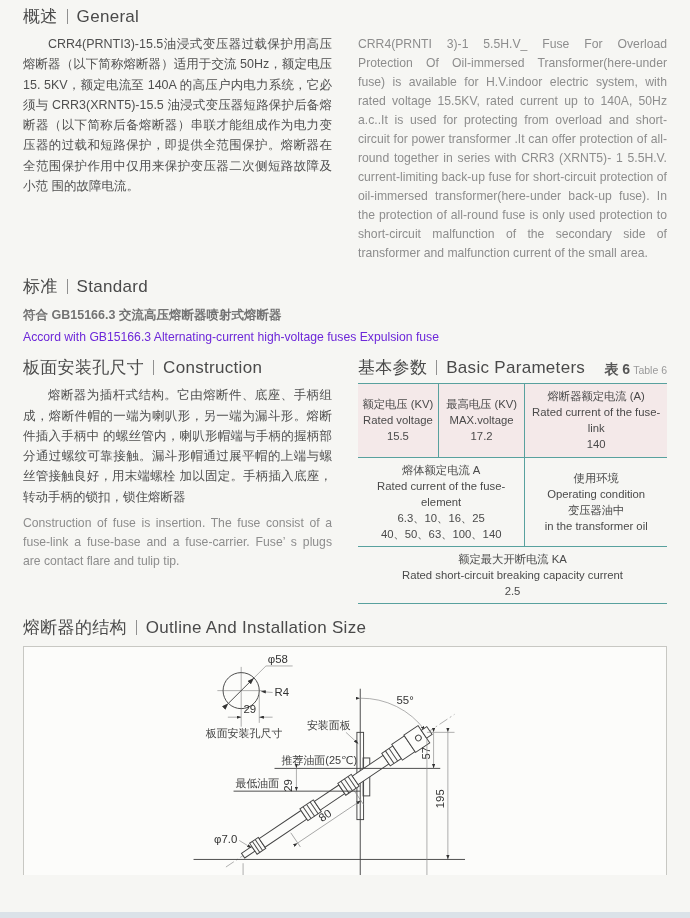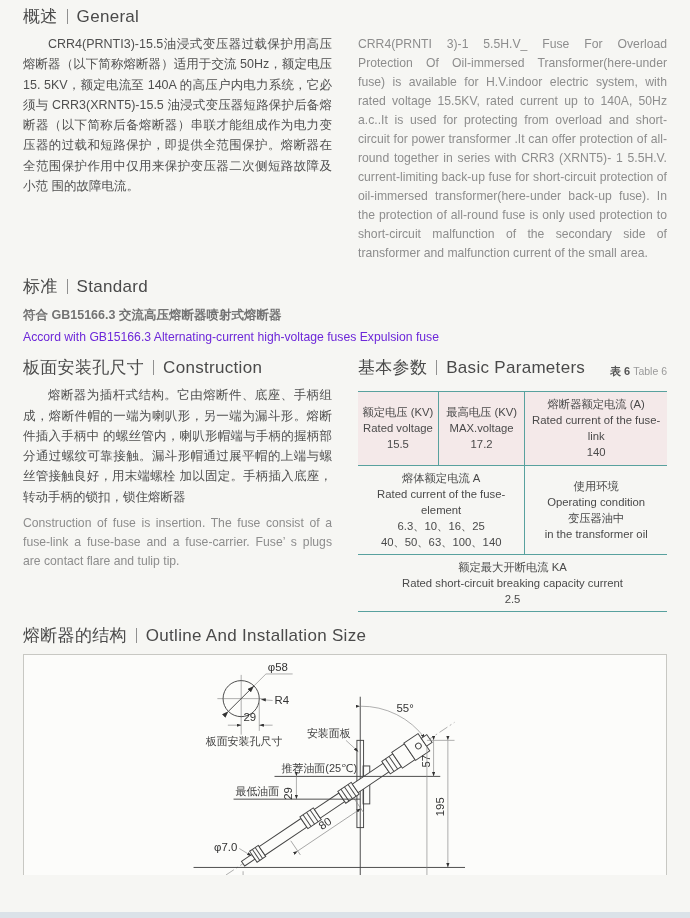--- a/index.html
+++ b/index.html
@@ -18,25 +18,25 @@
   }
   h2.sec-h .sep{display:inline-block;width:1px;height:15px;background:#909090;margin:0 9px;vertical-align:-2px;}
   h2.sec-h .en{color:#4a4a4a;}
   .two-col{display:grid;grid-template-columns:1fr 1fr;column-gap:26px;align-items:start;}
   p.zh{font-size:12.5px;line-height:1.62;color:#4f4f4f;text-align:justify;text-indent:2em;margin:6px 0 0;}
   p.en{font-size:12.2px;line-height:1.56;color:#8d8d8d;text-align:justify;margin:7px 0 0;}
   .std-zh{font-size:12.5px;font-weight:600;color:#737373;margin-top:9px;}
   .std-en{font-size:12.2px;color:#6d28d9;margin-top:6px;}
   .tbl-head{display:flex;justify-content:space-between;align-items:flex-end;}
   .tbl-note{white-space:nowrap;}
-  .tbl-note .n-zh{font-size:11px;font-weight:600;color:#555;}
+  .tbl-note .n-zh{font-size:14px;font-weight:600;color:#555;}
   .tbl-note .n-en{font-size:10.5px;color:#9a9a9a;margin-left:3px;}
   :root{--tbl-border:#58a19e;--tbl-header-bg:#f4e9e9;}
   table.params-table{
-    width:100%;border-collapse:collapse;margin-top:12px;
+    width:100%;border-collapse:collapse;margin-top:4px;
     font-size:11.3px;line-height:1.42;color:#4a4a4a;text-align:center;
     table-layout:fixed;
   }
   table.params-table td{
     border:1px solid var(--tbl-border);
     padding:4px 3px;white-space:pre-line;vertical-align:middle;background:transparent;
   }
   table.params-table tr td:first-child{border-left:none;}
   table.params-table tr td:last-child{border-right:none;}
   table.params-table td.hdr{background:var(--tbl-header-bg);}

